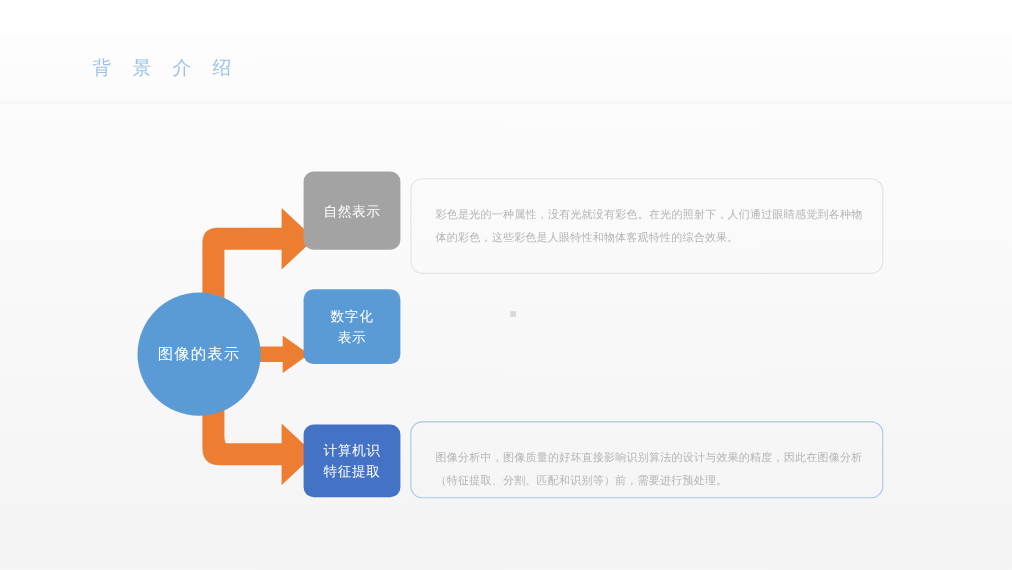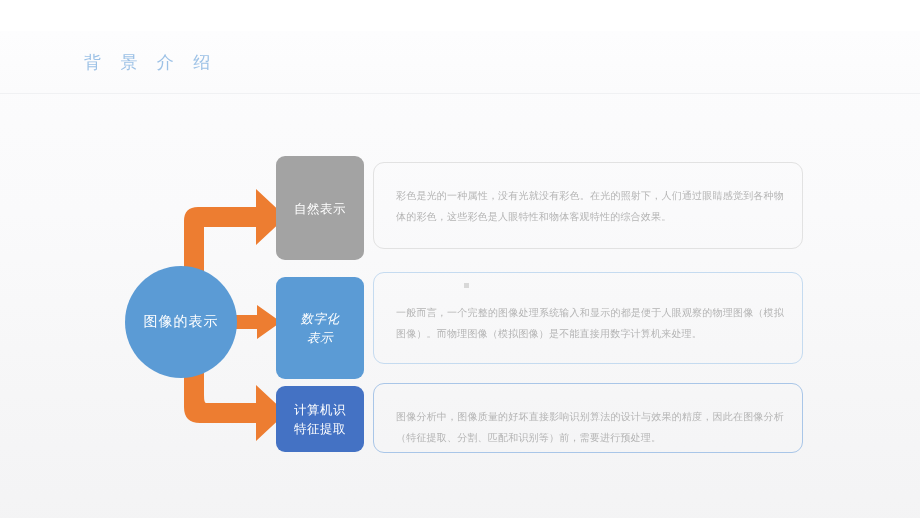--- a/index.html
+++ b/index.html
@@ -93,22 +93,22 @@
     z-index: 3;
   }
   .tile-label {
     color: #ffffff;
     font-size: 12.5px;
     line-height: 19px;
     letter-spacing: 0.5px;
     font-family: "DejaVu Serif", serif;
     text-align: center;
   }
-  .tile-1 { left: 276px; top: 125px;  height: 104px;  background: #a3a3a3; }
-  .tile-2 { left: 276px; top: 246px;  height: 102px;  background: #5b9bd5; font-style: italic; }
+  .tile-1 { left: 276px; top: 125px;  height: 71px;  background: #a3a3a3; }
+  .tile-2 { left: 276px; top: 232px;  height: 68px;  background: #5b9bd5; }
   .tile-3 { left: 276px; top: 355px;  height: 66px;  background: #4472c4; }
 
   
   .card {
     position: absolute;
     left: 373px;
     width: 430px;
     border-radius: 11px;
     background: transparent;
     box-sizing: border-box;
@@ -205,23 +205,20 @@
   <div class="card card-1">
     <div class="card-text">彩色是光的一种属性，没有光就没有彩色。在光的照射下，人们通过眼睛感觉到各种物体的彩色，这些彩色是人眼特性和物体客观特性的综合效果。</div>
   </div>
 
   <div class="tile tile-2">
     <span class="tile-label">
       <span>数字化</span><br>
       <span>表示</span>
     </span>
   </div>
-  <div class="card card-2">
-    <div class="card-text">一般而言，一个完整的图像处理系统输入和显示的都是便于人眼观察的物理图像（模拟图像）。而物理图像（模拟图像）是不能直接用数字计算机来处理。</div>
-  </div>
   <div class="speck"></div>
 
   <div class="tile tile-3">
     <span class="tile-label">
       <span>计算机识</span><br>
       <span>特征提取</span>
     </span>
   </div>
   <div class="card card-3">
     <div class="card-text">图像分析中，图像质量的好坏直接影响识别算法的设计与效果的精度，因此在图像分析（特征提取、分割、匹配和识别等）前，需要进行预处理。</div>

